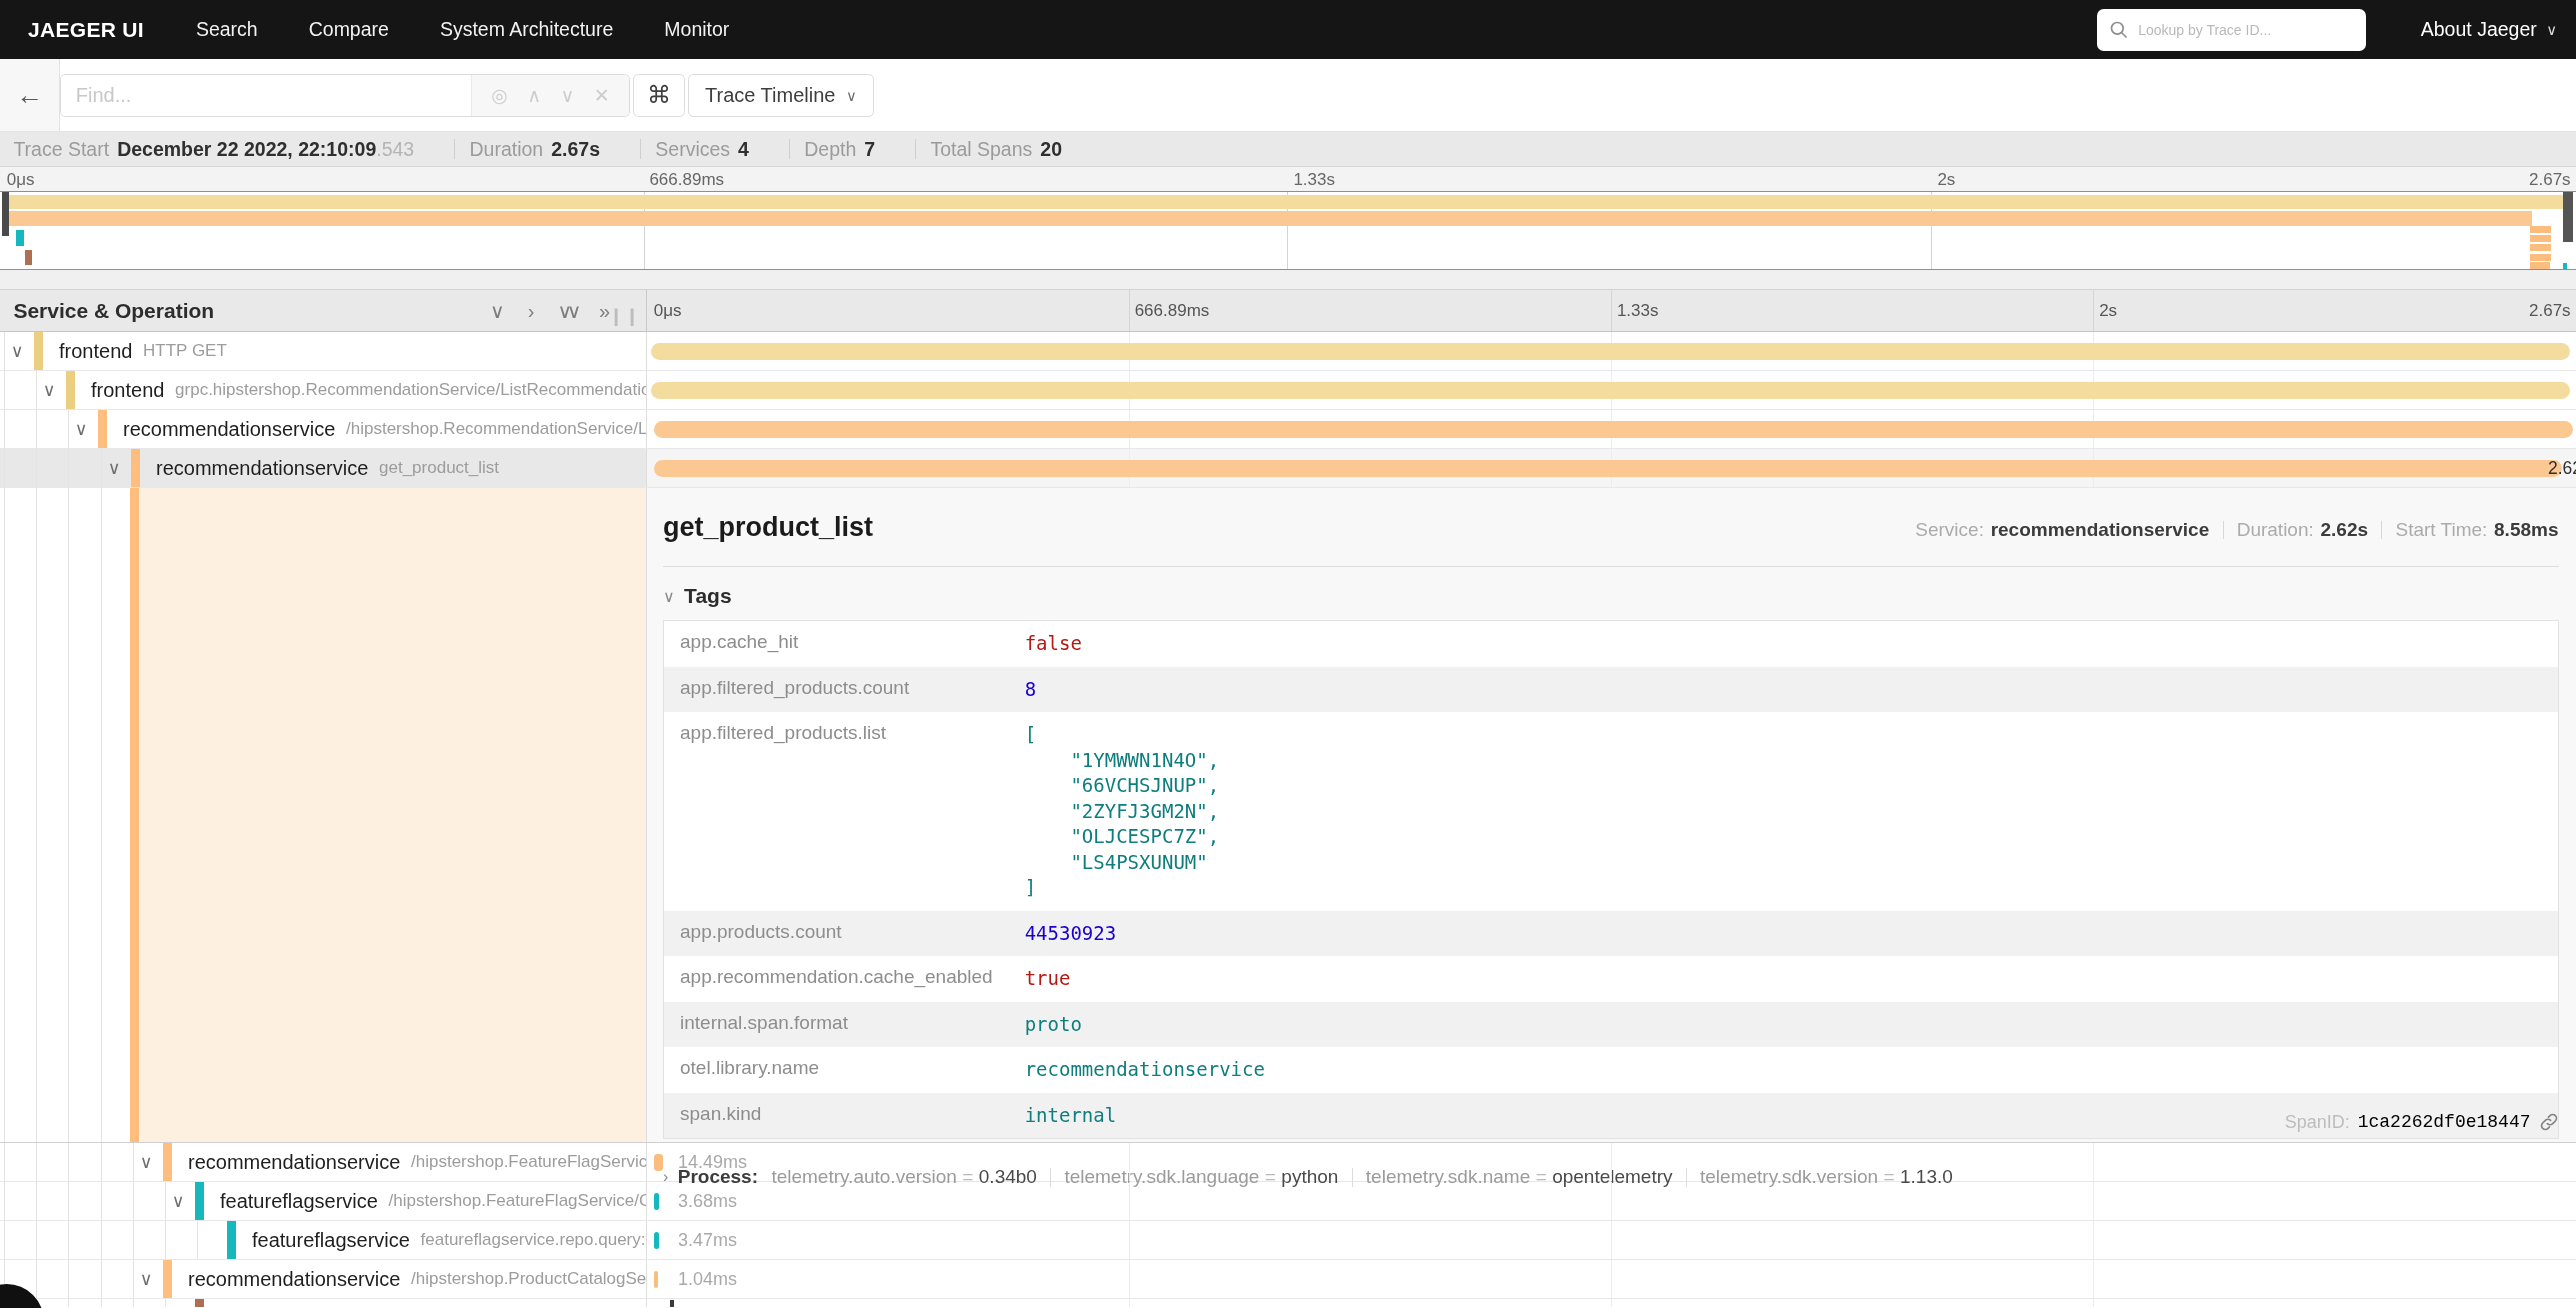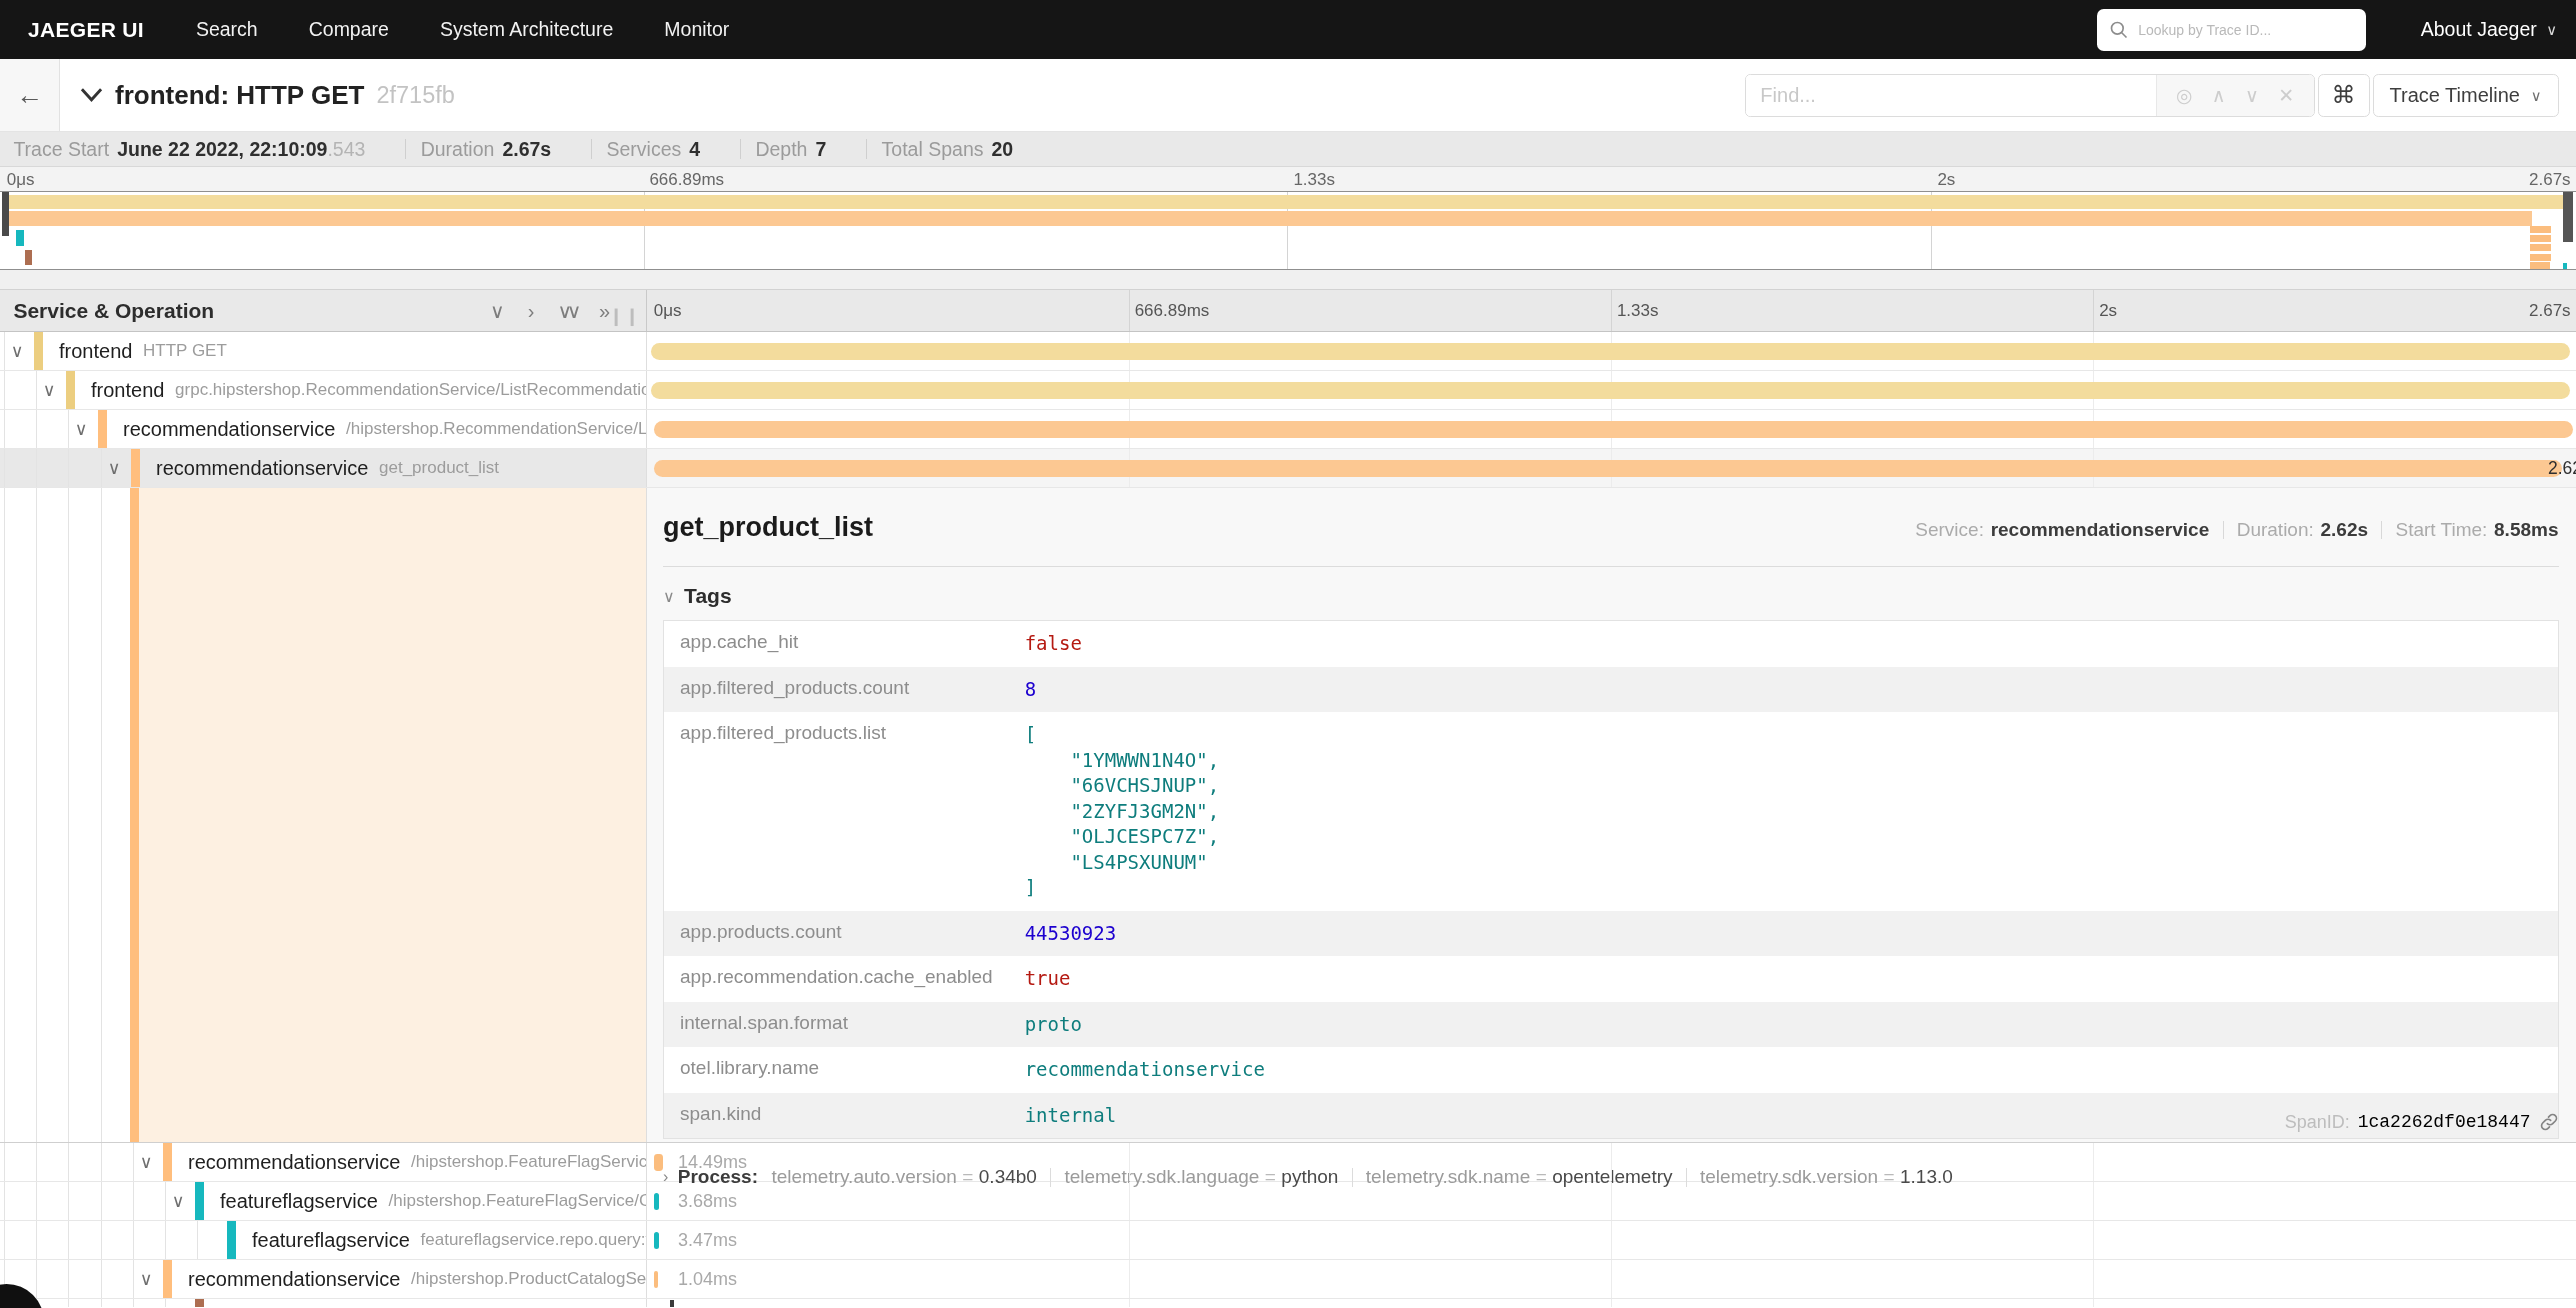--- a/index.html
+++ b/index.html
@@ -147,29 +147,20 @@
     <input placeholder="Lookup by Trace ID..." style="">
   </div>
   <div class="nav-about">
     <span>About Jaeger</span>
     <span class="caret">∨</span>
   </div>
 </header>
 
 <div class="trace-header">
   <div class="back-btn">←</div>
-  <div class="th-main">
-    <span class="collapse-toggle">
-      <svg width="23" height="16" viewBox="0 0 24 16" fill="none" stroke="#333" stroke-width="3">
-          <polyline points="2,2 12,13 22,2"></polyline>
-        </svg>
-    </span>
-    <span class="trace-title">frontend: HTTP GET</span>
-    <span class="trace-id">2f715fb</span>
-  </div>
   <div class="th-right">
     <div class="find-group">
       <input placeholder="Find..." style="">
       <div class="find-suffix">
         <span>◎</span>
         <span>∧</span>
         <span>∨</span>
         <span>✕</span>
       </div>
     </div>
@@ -179,21 +170,21 @@
     <div class="view-btn">
       <span>Trace Timeline</span>
       <span class="caret" style="color:#6e6e6e">∨</span>
     </div>
   </div>
 </div>
 
 <div class="summary">
   <div class="sum-item">
     <span class="sum-label">Trace Start</span>
-    <span class="sum-value">June 22 2022, 22:10:09</span>
+    <span class="sum-value">December 22 2022, 22:10:09</span>
       <span class="sum-ms">.543</span>
   </div>
   <div class="sum-item">
     <span class="sum-label">Duration</span>
     <span class="sum-value">2.67s</span>
   </div>
   <div class="sum-item">
     <span class="sum-label">Services</span>
     <span class="sum-value">4</span>
   </div>

